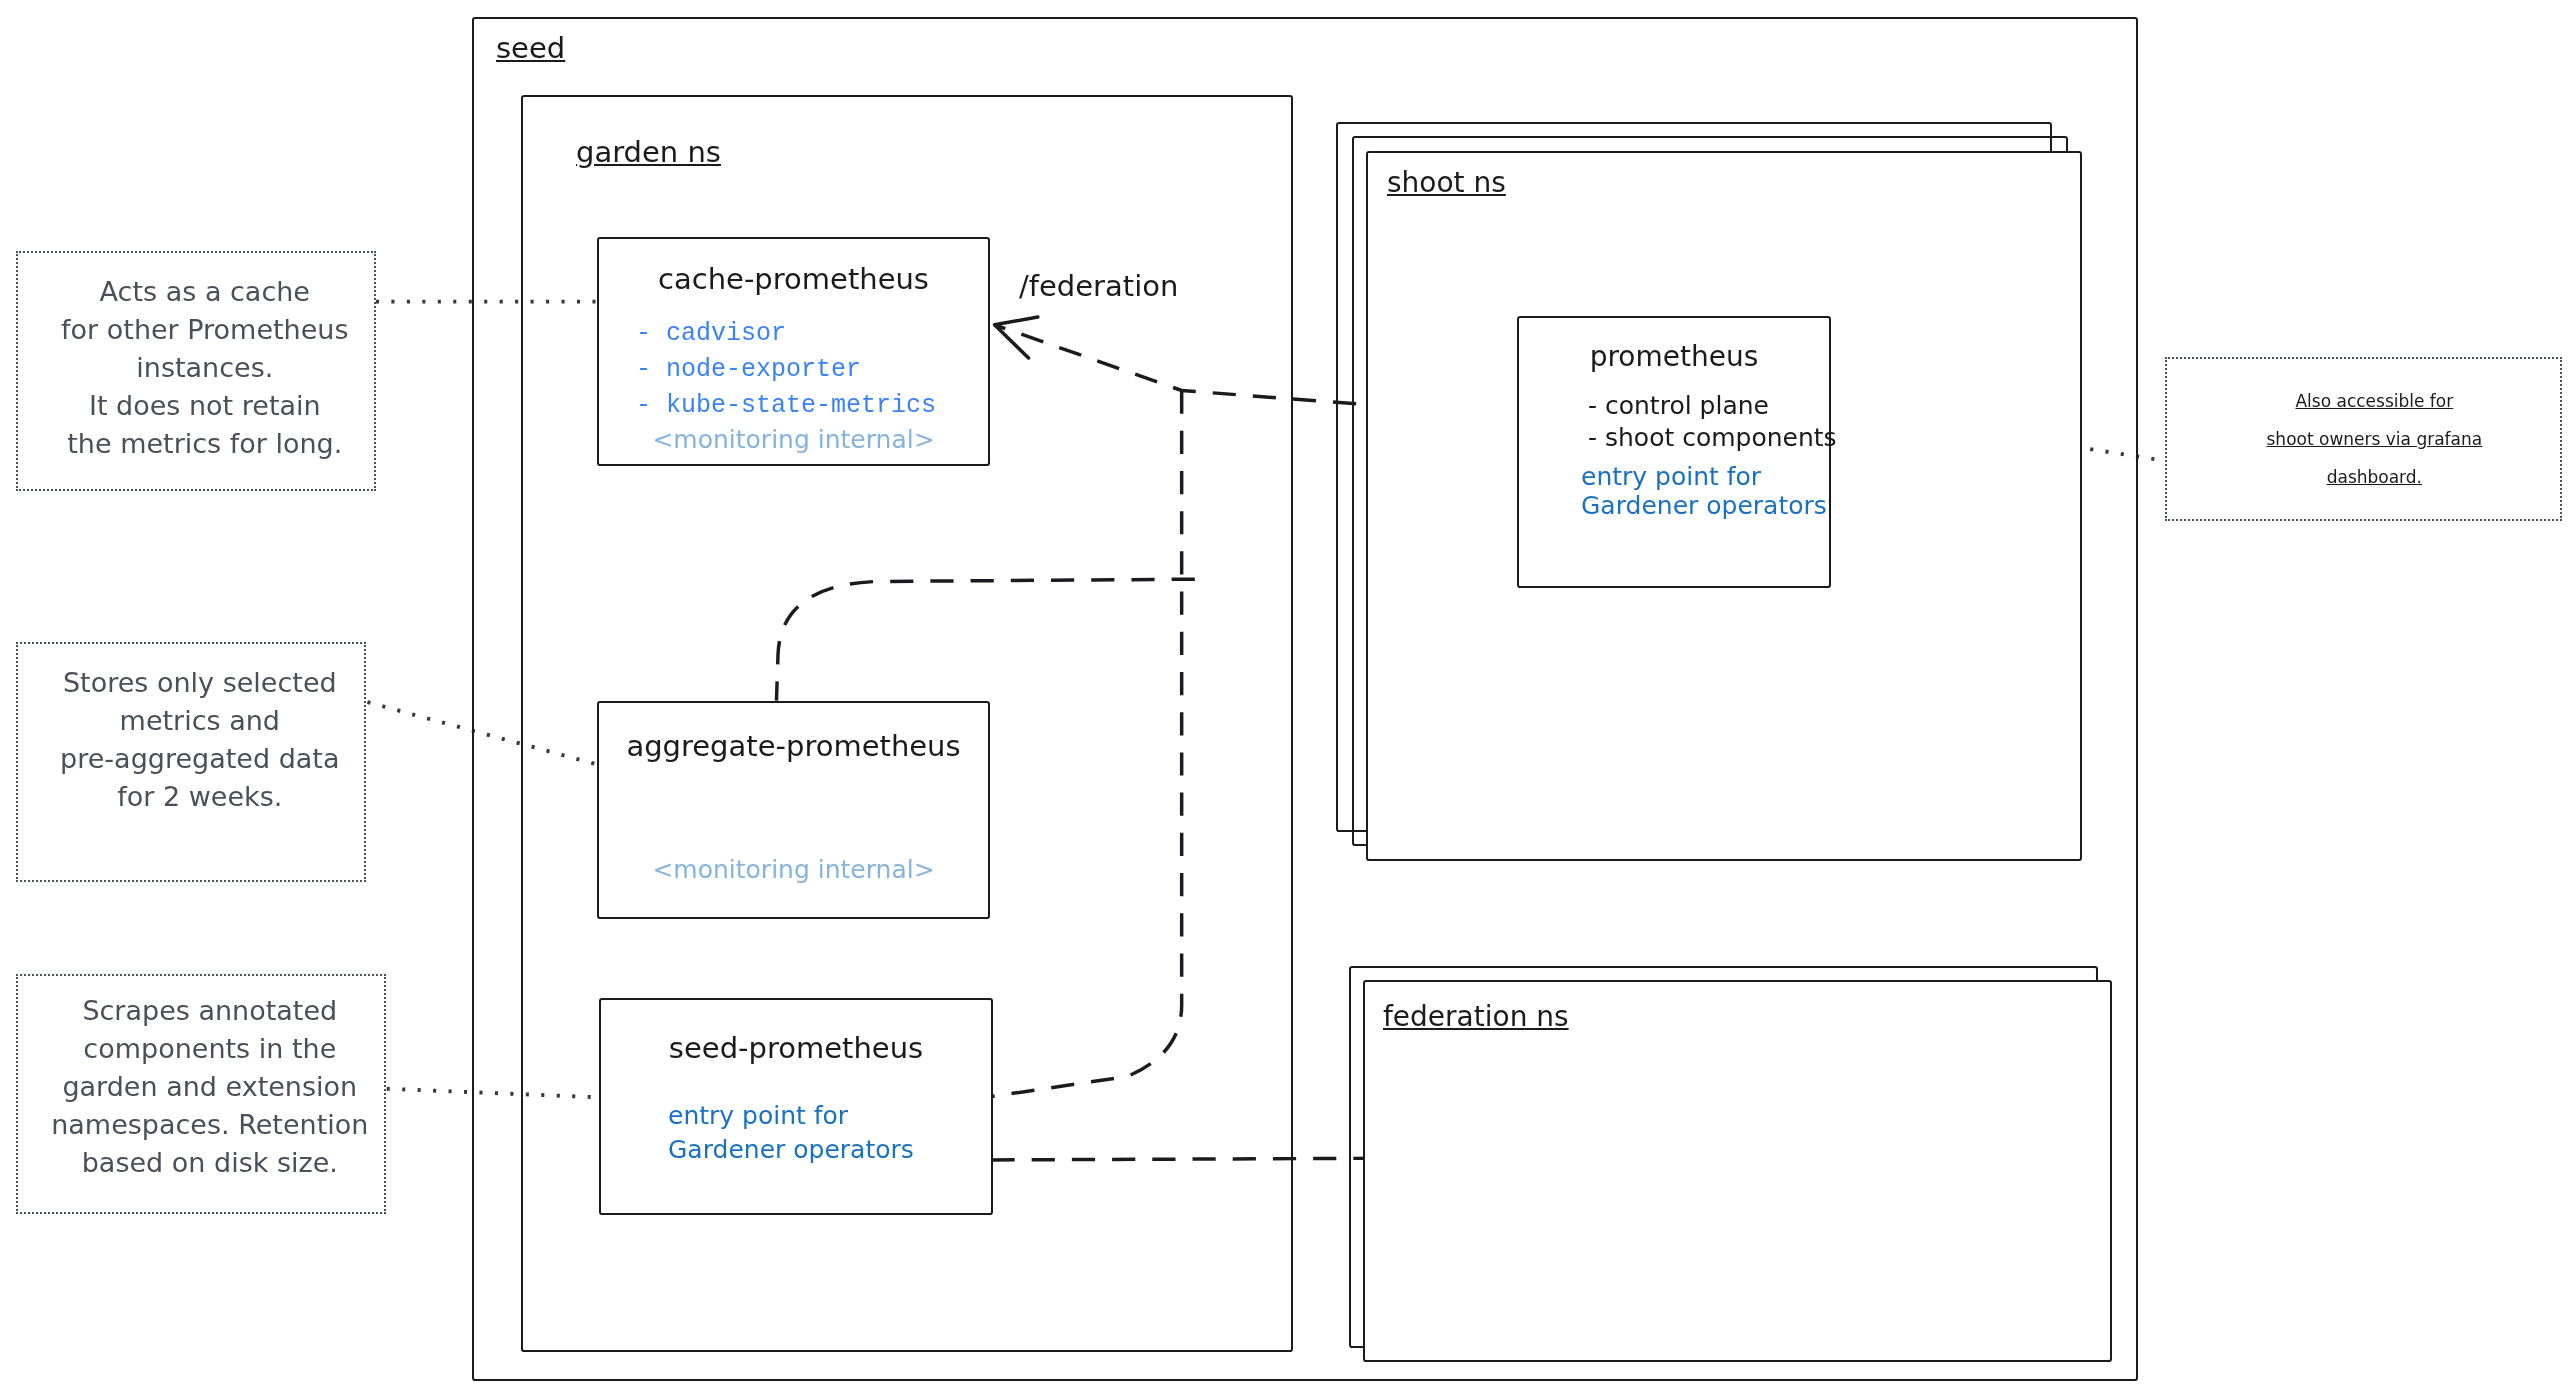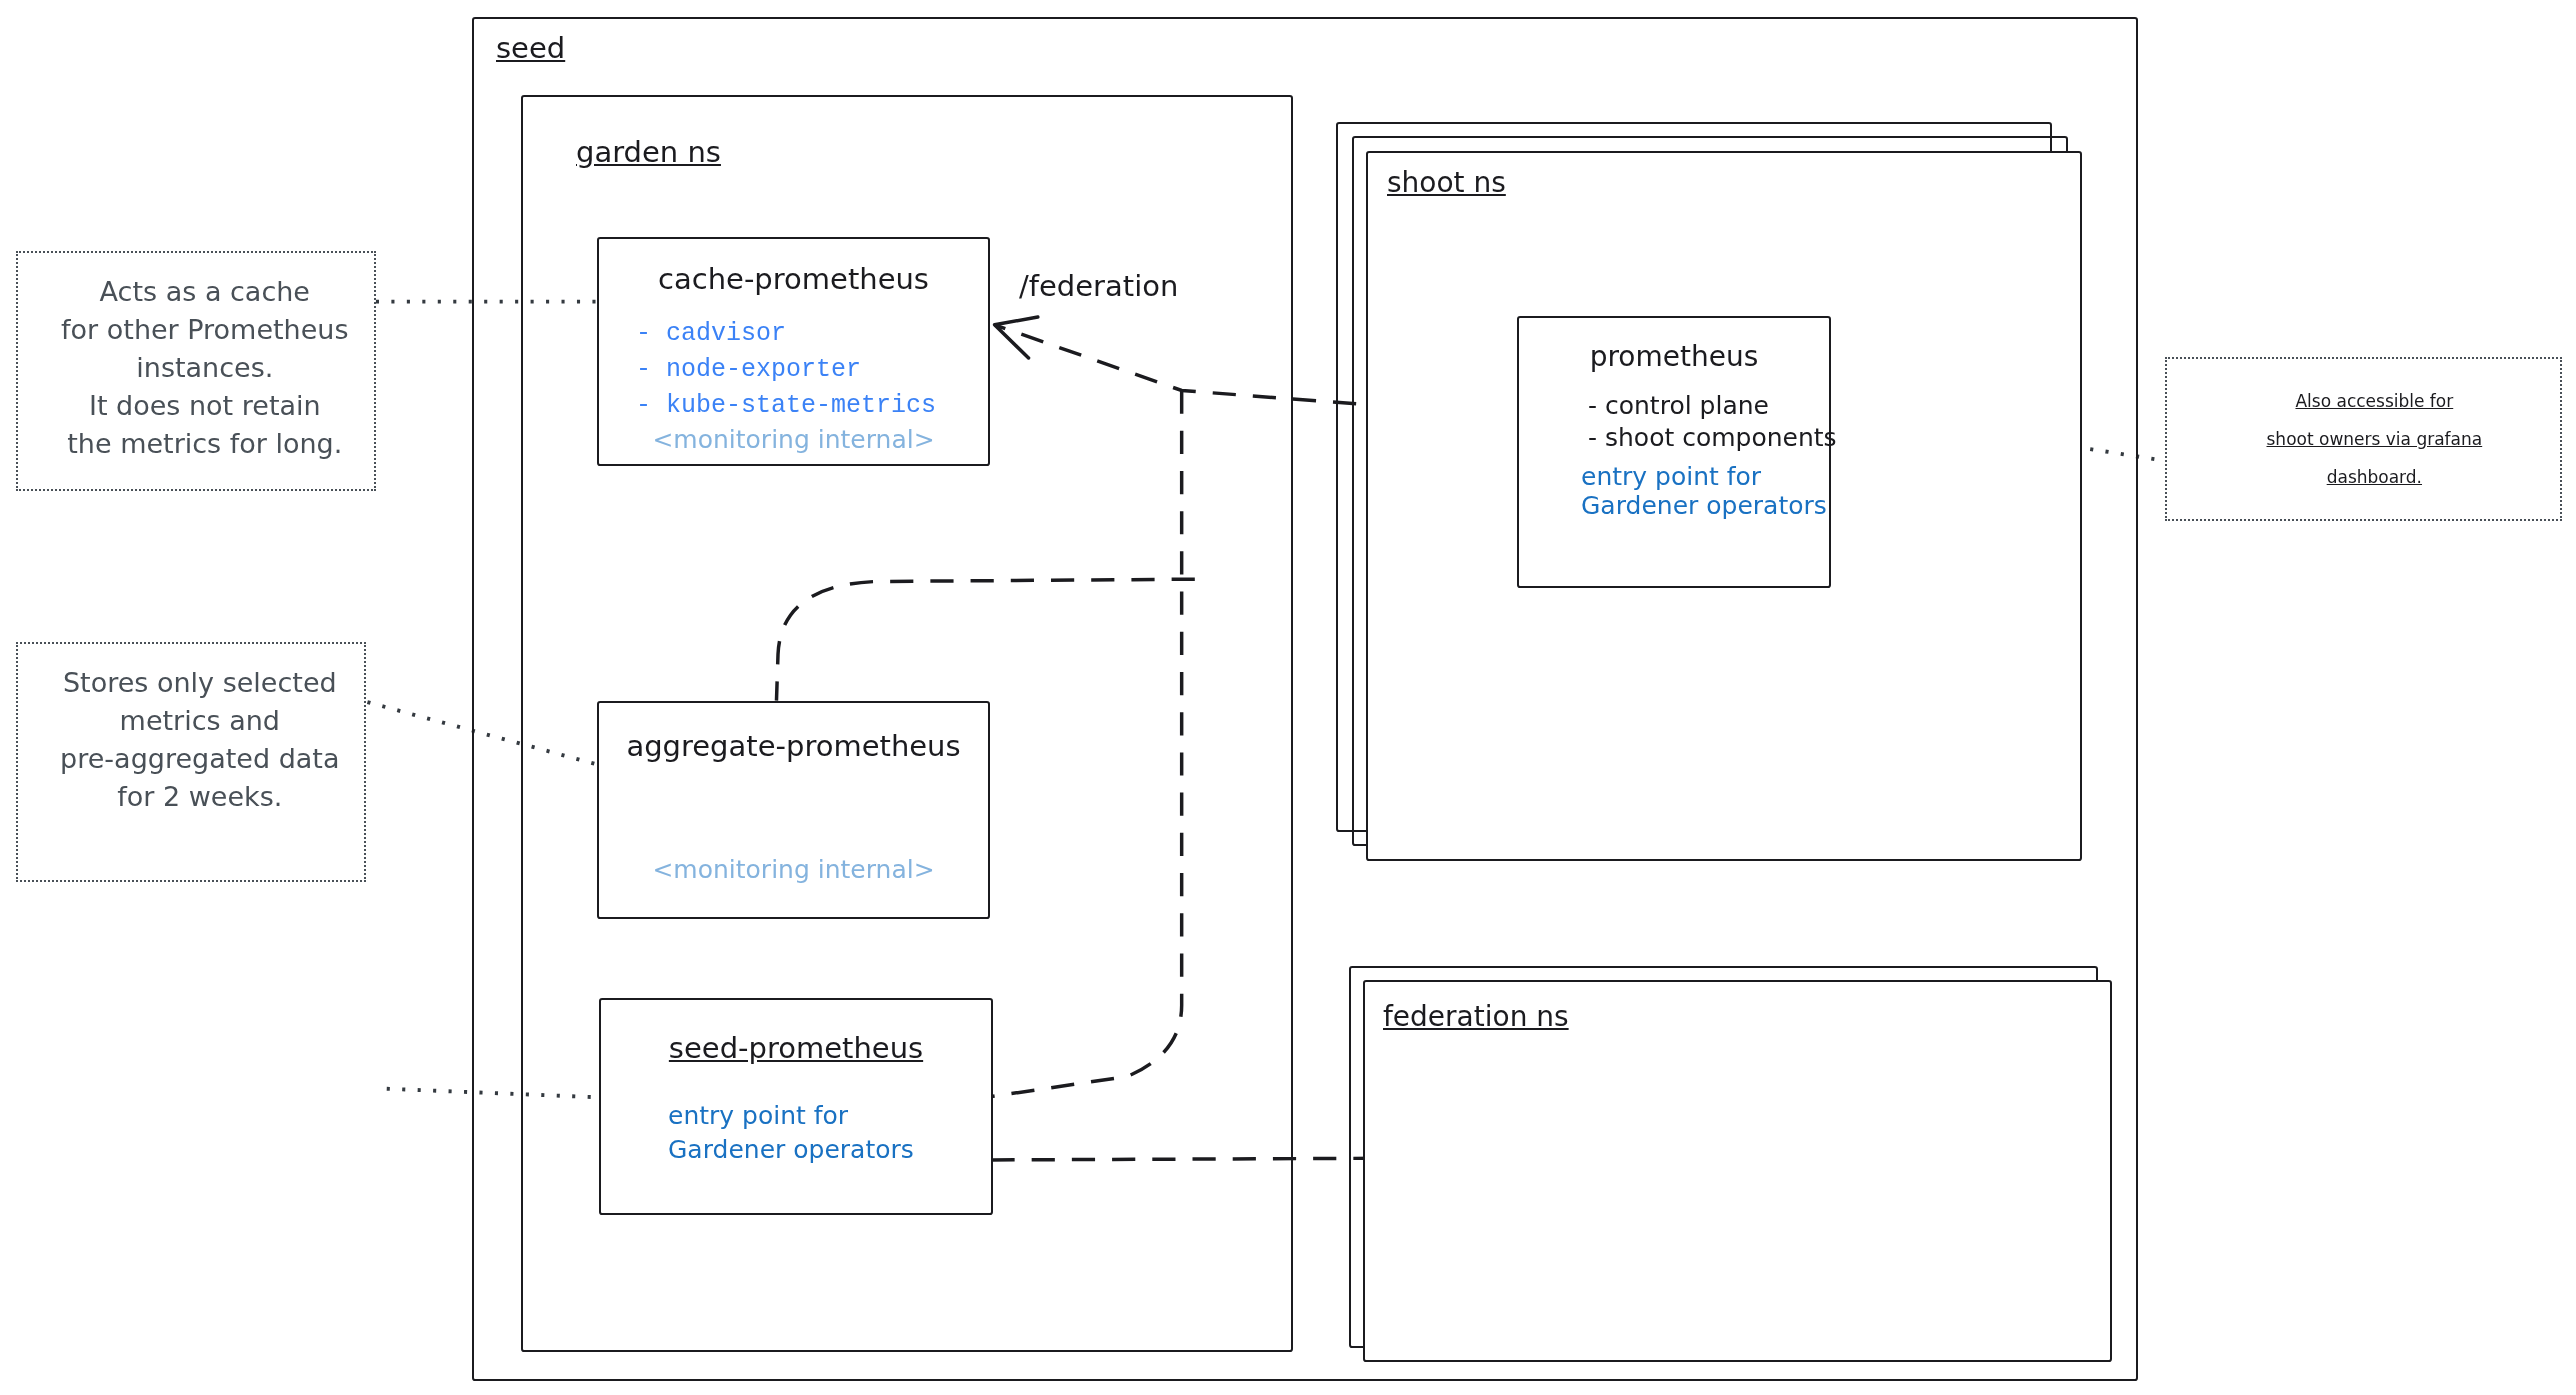--- a/index.html
+++ b/index.html
@@ -73,21 +73,21 @@
   </div>
 
   <div class="fedlabel" style="left:1019px;top:269px;">/federation</div>
 
   <div class="box filled" style="left:597px;top:701px;width:393px;height:218px;">
     <div class="title" style="top:26px;">aggregate-prometheus</div>
     <div class="tag" style="top:152px;">&lt;monitoring internal&gt;</div>
   </div>
 
   <div class="box filled" style="left:599px;top:998px;width:394px;height:217px;">
-    <div class="title" style="top:31px;text-decoration:underline;">seed-prometheus</div>
+    <div class="title" style="top:31px;">seed-prometheus</div>
     <div class="blue" style="left:67px;top:99px;">entry point for</div>
     <div class="blue" style="left:67px;top:133px;">Gardener operators</div>
   </div>
 
   <div class="box filled" style="left:1517px;top:316px;width:314px;height:272px;border-width:2.3px;">
     <div class="title" style="top:21.7px;font-size:28px;">prometheus</div>
     <div class="item-black" style="left:29px;top:73px;">- control plane</div>
     <div class="item-black" style="left:29px;top:105px;">- shoot components</div>
     <div class="blue" style="left:62px;top:144px;line-height:29px;">entry point for</div>
     <div class="blue" style="left:62px;top:173px;line-height:29px;">Gardener operators</div>
@@ -101,20 +101,27 @@
     <div class="ln">the metrics for long.</div>
   </div>
 
   <div class="note" style="left:15.5px;top:642px;width:350px;height:240px;">
     <div class="ln">Stores only selected</div>
     <div class="ln">metrics and</div>
     <div class="ln">pre-aggregated data</div>
     <div class="ln">for 2 weeks.</div>
   </div>
 
+  <div class="note" style="left:15.5px;top:974px;width:370px;height:240px;padding-top:15.5px;">
+    <div class="ln">Scrapes annotated</div>
+    <div class="ln">components in the</div>
+    <div class="ln">garden and extension</div>
+    <div class="ln">namespaces. Retention</div>
+    <div class="ln">based on disk size.</div>
+  </div>
 
   <div class="note note-black" style="left:2165px;top:357px;width:397px;height:164px;padding-top:23px;padding-left:21.7px;">
     <div class="ln">Also accessible for</div>
     <div class="ln">shoot owners via grafana</div>
     <div class="ln">dashboard.</div>
   </div>
 
 </div>
 
 

